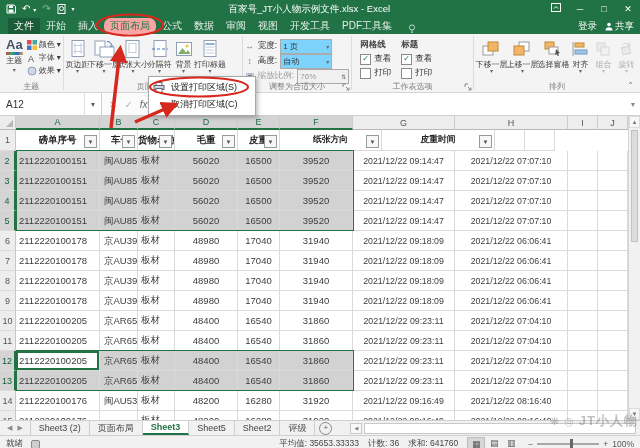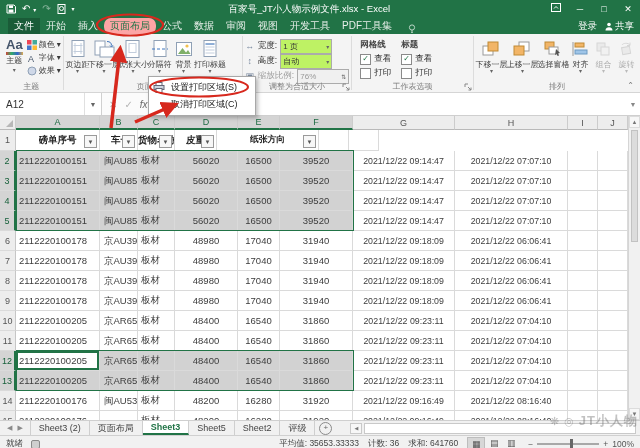--- a/index.html
+++ b/index.html
@@ -37,21 +37,21 @@
   .rbtn.dis{opacity:.4;}
   
   .tbig{display:flex;flex-direction:column;align-items:center;font-size:8px;color:#3b3b3b;padding:2px 4px 0 4px;}
   .aa{font-size:13px;font-weight:bold;color:#44546a;border-bottom:3px solid;border-image:linear-gradient(90deg,#e33,#3a6,#36c,#fb3) 1;line-height:14px;}
   .tmini{display:flex;flex-direction:column;justify-content:flex-start;padding-top:2px;}
   .tmini .mi{display:flex;align-items:center;gap:2px;font-size:8px;color:#3b3b3b;height:13px;white-space:nowrap;}
   
   .sfit{display:flex;flex-direction:column;gap:1px;padding-top:3px;}
   .srow{display:flex;align-items:center;gap:3px;font-size:8.5px;height:14px;white-space:nowrap;}
   .srow .sic{color:#7a8aa0;font-size:9px;width:10px;text-align:center;}
-  .combo{width:46px;height:13px;background:#bef264;border:1px solid #ababab;display:flex;align-items:center;font-size:8px;padding:0 2px;}
+  .combo{width:46px;height:13px;background:#7dd3fc;border:1px solid #ababab;display:flex;align-items:center;font-size:8px;padding:0 2px;}
   .combo .cv{flex:1;}
   .combo .ca{font-size:6px;color:#666;}
   .combo.dis{background:#f0f0f0;color:#999;}
   
   .sopt{display:flex;gap:10px;padding:3px 6px 0 6px;}
   .scol{display:flex;flex-direction:column;gap:2px;font-size:8.5px;}
   .scol .sh{font-weight:bold;color:#444;}
   .ckrow{display:flex;align-items:center;gap:3px;}
   .ckbox{width:9px;height:9px;border:1px solid #8a8a8a;background:#fff;font-size:8px;line-height:8px;color:#217346;text-align:center;}
   
@@ -484,26 +484,34 @@
               <span class="filterbtn">▼</span>
             </div>
             <div class="cell hdr1" style="width: 38px; flex: 0 0 auto; padding-left: 4px;">
               <span style="overflow: hidden; white-space: nowrap;">车号</span>
               <span class="filterbtn">▼</span>
             </div>
             <div class="cell hdr1" style="width: 37px; flex: 0 0 auto;">
               <span style="overflow: hidden; white-space: nowrap;">货物名称</span>
               <span class="filterbtn">▼</span>
             </div>
+            <div class="cell hdr1" style="width: 63px; flex: 0 0 auto;">
+              <span style="overflow: hidden; white-space: nowrap;">毛重</span>
+              <span class="filterbtn">▼</span>
+            </div>
             <div class="cell hdr1" style="width: 42px; flex: 0 0 auto;">
               <span style="overflow: hidden; white-space: nowrap;">皮重</span>
               <span class="filterbtn">▼</span>
             </div>
             <div class="cell hdr1" style="width: 102px; flex: 0 0 auto; font-size: 8.8px;">
               <span style="overflow: hidden; white-space: nowrap;">纸张方向</span>
+              <span class="filterbtn">▼</span>
+            </div>
+            <div class="cell hdr1" style="width: 113px; flex: 0 0 auto; font-size: 8.8px;">
+              <span style="overflow: hidden; white-space: nowrap;">皮重时间</span>
               <span class="filterbtn">▼</span>
             </div>
             <div class="cell hdr1" style="width: 30px; flex: 0 0 auto;">
               <span style="overflow: hidden; white-space: nowrap;"></span>
             </div>
             <div class="cell hdr1" style="width: 30px; flex: 0 0 auto;">
               <span style="overflow: hidden; white-space: nowrap;"></span>
             </div>
           </div>
           <div class="grow" style="height: 20px;">

